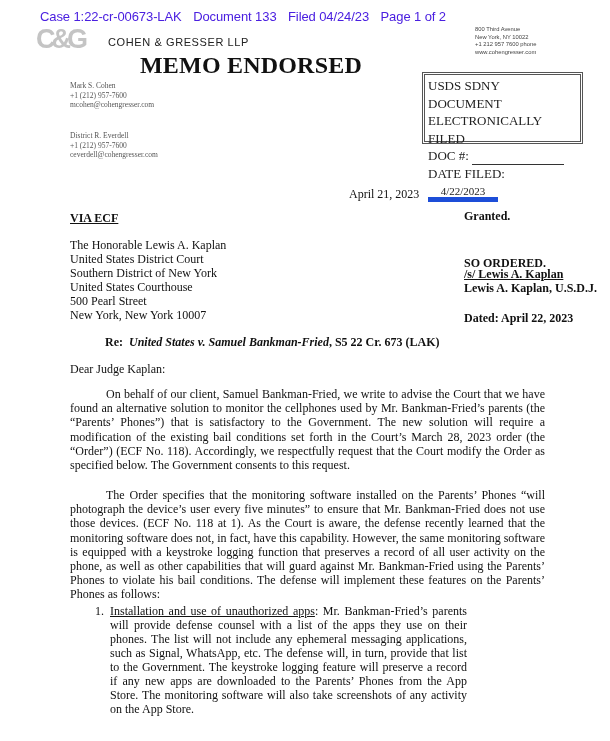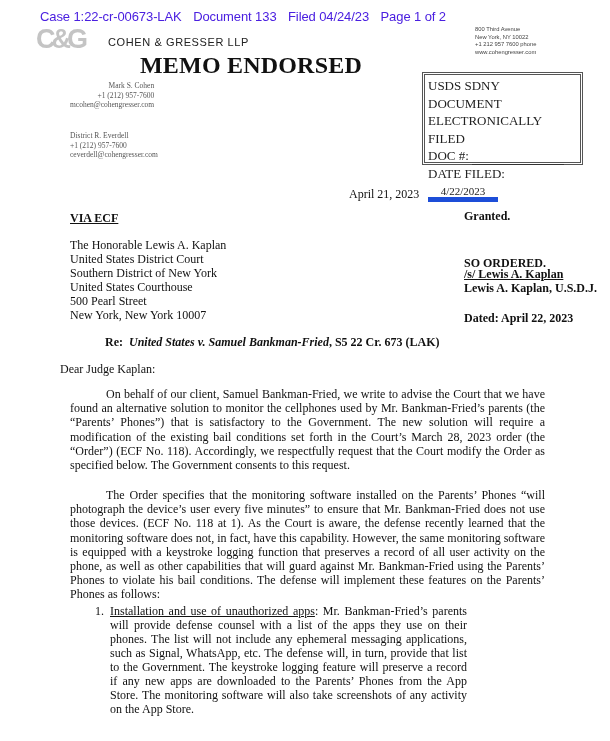--- a/index.html
+++ b/index.html
@@ -4,32 +4,32 @@
   <style>
     html, body { margin: 0; padding: 0; background: #ffffff; }
     body { width: 610px; height: 741px; position: relative; overflow: hidden; font-family: "Liberation Serif", serif; color: #111; }
     .abs { position: absolute; }
     .ecf-header { left: 0; width: 486px; top: 9px; text-align: center; font-family: "Liberation Sans", sans-serif; font-size: 13px; color: #4a1fe0; letter-spacing: -0.1px; }
     .ecf-header span { margin: 0 4px; }
     .logo { left: 36px; top: 24px; font-family: "Liberation Sans", sans-serif; font-size: 27px; color: #c4c4c4; font-weight: bold; letter-spacing: -4px; }
     .firm-name { left: 108px; top: 36px; font-family: "Liberation Sans", sans-serif; font-size: 11px; letter-spacing: 0.6px; color: #222; }
     .address { left: 475px; top: 26px; font-family: "Liberation Sans", sans-serif; font-size: 5.8px; line-height: 7.5px; color: #444; }
     .memo-endorsed { left: 140px; top: 52px; font-family: "Liberation Serif", serif; font-weight: bold; font-size: 24px; color: #111; letter-spacing: 0.2px; }
-    .stamp { left: 422px; top: 72px; width: 161px; height: 93px; border: 3px double #555; padding: 2px 3px; box-sizing: border-box; font-family: "Liberation Serif", serif; font-size: 13px; line-height: 17.5px; color: #222; }
+    .stamp { left: 422px; top: 72px; width: 161px; height: 72px; border: 3px double #555; padding: 2px 3px; box-sizing: border-box; font-family: "Liberation Serif", serif; font-size: 13px; line-height: 17.5px; color: #222; }
     .stamp .line-fill { display: inline-block; border-bottom: 1px solid #333; width: 92px; height: 12px; vertical-align: bottom; }
     .stamp .date-fill { display: inline-block; border-bottom: 5px solid #1d4ed8; width: 70px; text-align: center; font-size: 11px; line-height: 12px; }
     .attorney { font-family: "Liberation Serif", serif; font-size: 7.5px; line-height: 9.5px; color: #555; left: 70px; }
     .doc-date { left: 349px; top: 187px; font-size: 12px; }
     .via-ecf { left: 70px; top: 211px; font-size: 12px; font-weight: bold; text-decoration: underline; }
     .addressee { left: 70px; top: 238px; font-size: 12px; line-height: 14px; }
     .endorse { left: 432px; font-size: 12px; font-weight: bold; margin-left: 32px; }
     .sig-underline { text-decoration: underline; }
     .re-line { left: 105px; top: 335px; font-size: 12px; font-weight: bold; }
     .re-line .case { font-style: italic; }
-    .salutation { left: 60px; top: 362px; font-size: 12px; }
+    .salutation { left: 70px; top: 362px; font-size: 12px; }
     .para { left: 70px; width: 475px; font-size: 12px; line-height: 14.2px; text-align: justify; text-indent: 36px; }
     .list-item { left: 110px; width: 357px; font-size: 12px; line-height: 14px; text-align: justify; }
     .list-item .num { position: absolute; left: -15px; top: 0; }
     .list-item .heading { text-decoration: underline; }
   </style>
 </head>
 <body>
 
 <div class="abs ecf-header">
   <span>Case 1:22-cr-00673-LAK</span>
@@ -50,21 +50,21 @@
 <div class="abs memo-endorsed">MEMO ENDORSED</div>
 
 <div class="abs stamp">
   <div>USDS SDNY</div>
   <div>DOCUMENT</div>
   <div>ELECTRONICALLY FILED</div>
   <div><span>DOC #:</span> <span class="line-fill"></span></div>
   <div><span>DATE FILED:</span> <span class="date-fill">4/22/2023</span></div>
 </div>
 
-<div class="abs attorney" style="top:81px;text-align:right;">
+<div class="abs attorney" style="top:81px;">
   <div>Mark S. Cohen</div>
   <div>+1 (212) 957-7600</div>
   <div>mcohen@cohengresser.com</div>
 </div>
 <div class="abs attorney" style="top:131px;">
   <div>District R. Everdell</div>
   <div>+1 (212) 957-7600</div>
   <div>ceverdell@cohengresser.com</div>
 </div>
 

